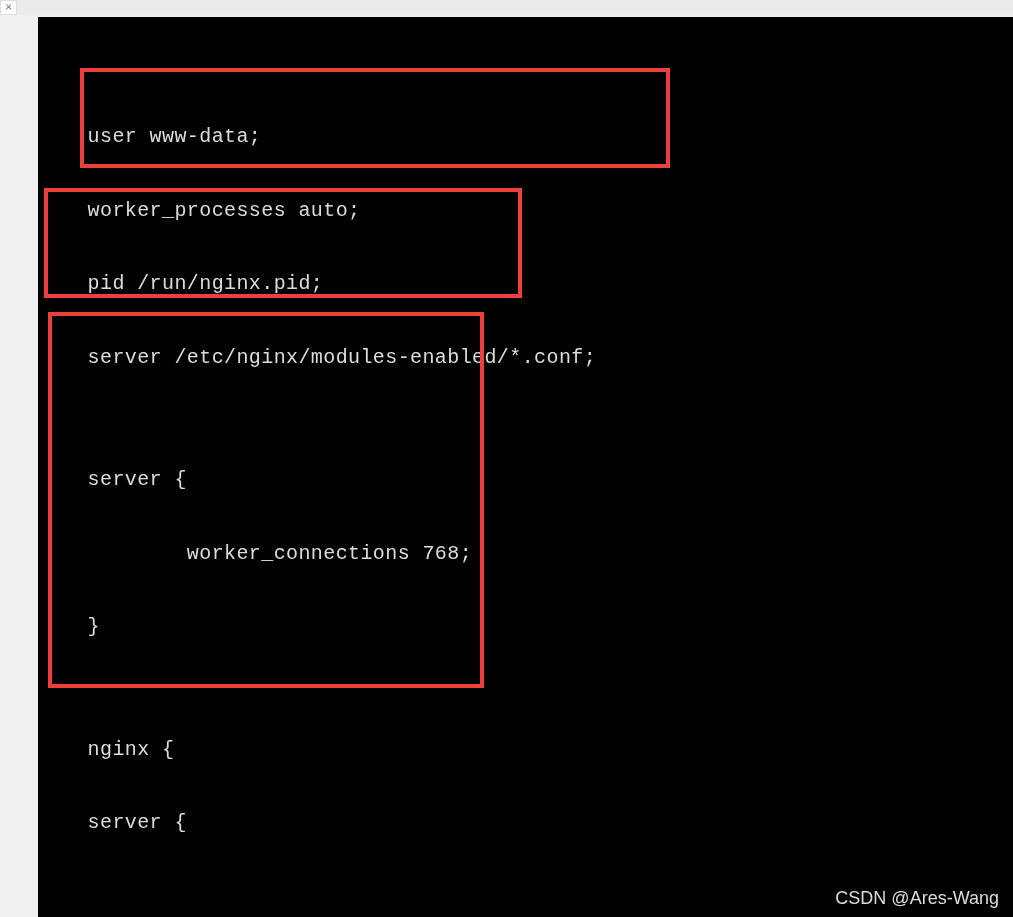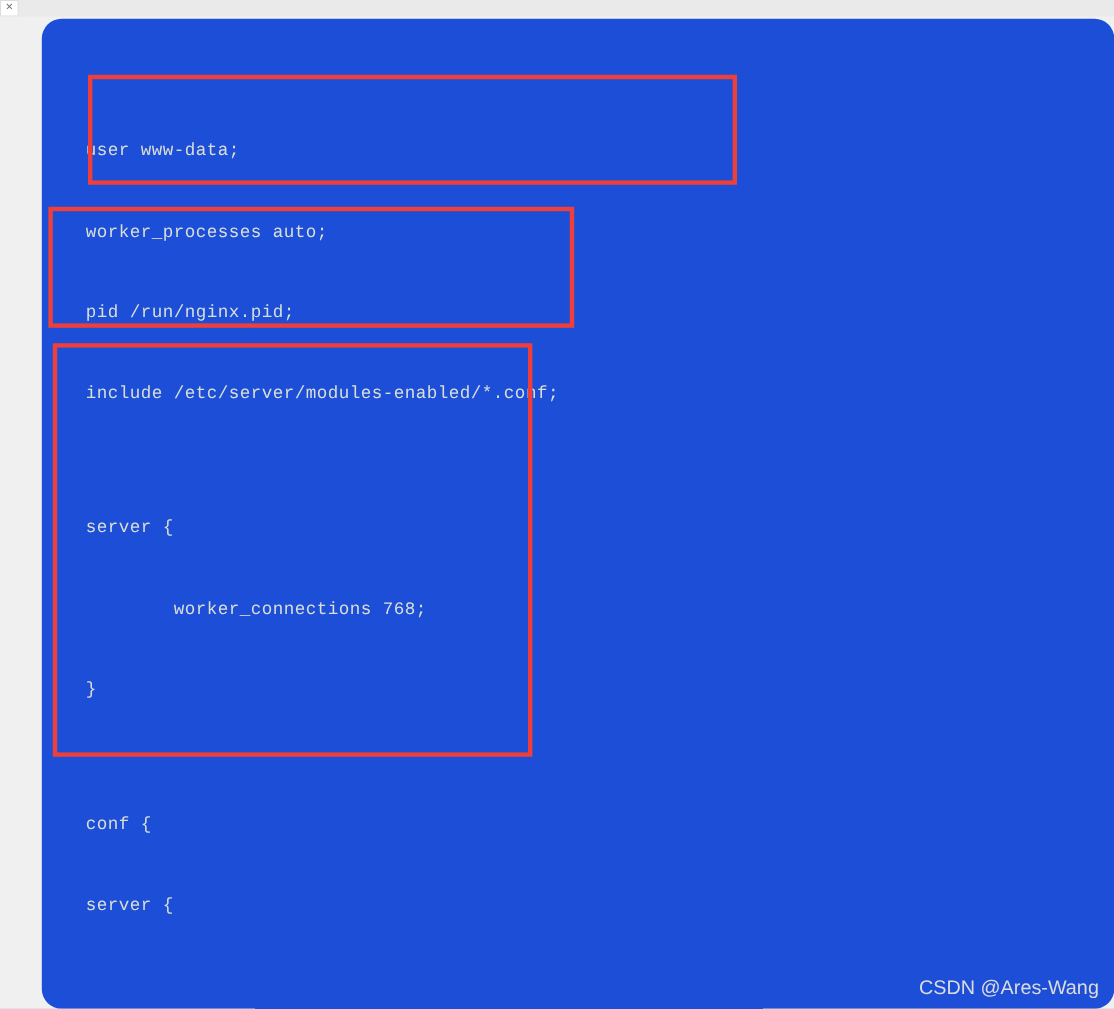--- a/index.html
+++ b/index.html
@@ -29,28 +29,27 @@
     text-align: center;
     box-shadow: inset 0 0 0 1px #ddd;
     cursor: pointer;
   }
   .terminal {
     position: absolute;
     left: 38px;
     right: 0;
     top: 17px;
     bottom: 0;
-    background: #1d4ed8;
+    background: #000000;
     color: #d9dfd7;
-    font-size: 16px;
+    font-size: 20px;
     line-height: 24.5px;
     white-space: pre;
     letter-spacing: 0.4px;
     overflow: hidden;
-    border-radius: 18px;
   }
   .terminal-inner {
     position: relative;
     padding-top: 10px;
   }
   .code-line {
     font-family: "Courier New", monospace;
   }
   .hl-box {
     position: absolute;
@@ -75,27 +74,27 @@
 
 <div class="top-strip">
   <div class="close-btn">✕</div>
 </div>
 
 <div class="terminal">
   <div class="terminal-inner">
     <div class="code-line">    user www-data;</div>
     <div class="code-line">    worker_processes auto;</div>
     <div class="code-line">    pid /run/nginx.pid;</div>
-    <div class="code-line">    include /etc/server/modules-enabled/*.conf;</div>
+    <div class="code-line">    server /etc/nginx/modules-enabled/*.conf;</div>
     <div class="code-line"></div>
     <div class="code-line">    server {</div>
     <div class="code-line">            worker_connections 768;</div>
     <div class="code-line">    }</div>
     <div class="code-line"></div>
-    <div class="code-line">    conf {</div>
+    <div class="code-line">    nginx {</div>
     <div class="code-line">    server {</div>
     
     
     
     
     
     
     <div class="code-line"></div>
     
     

